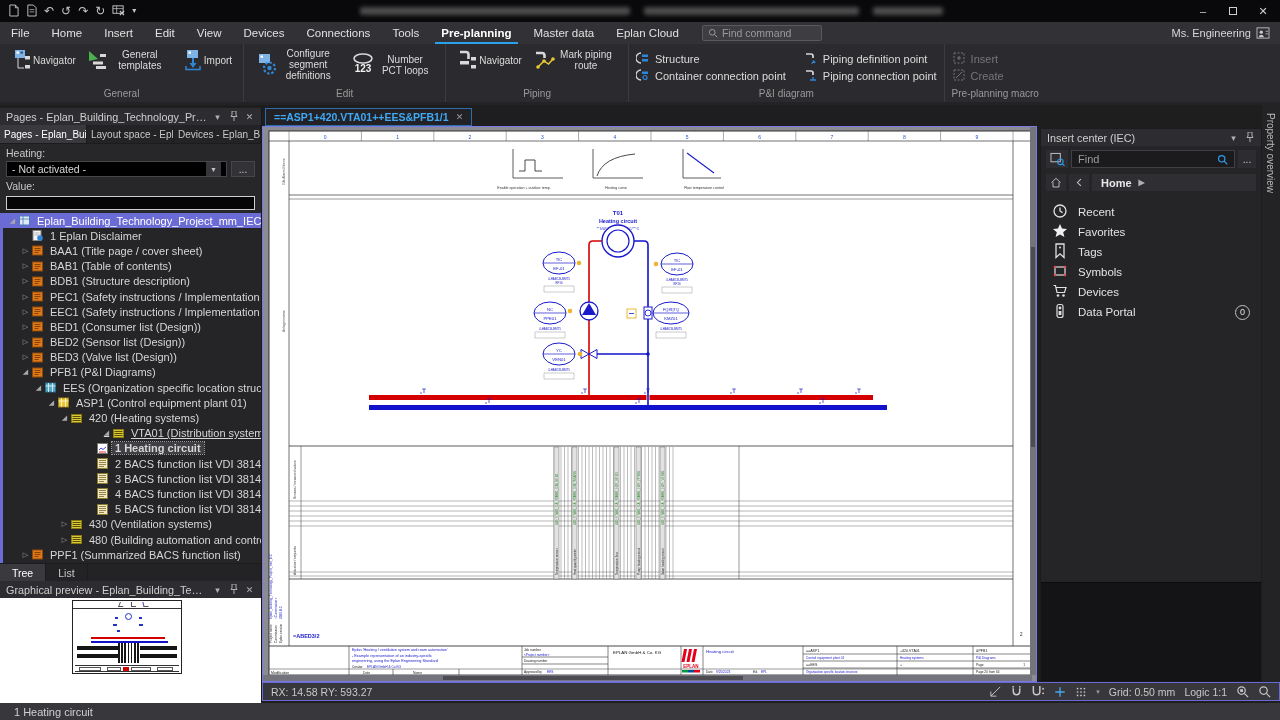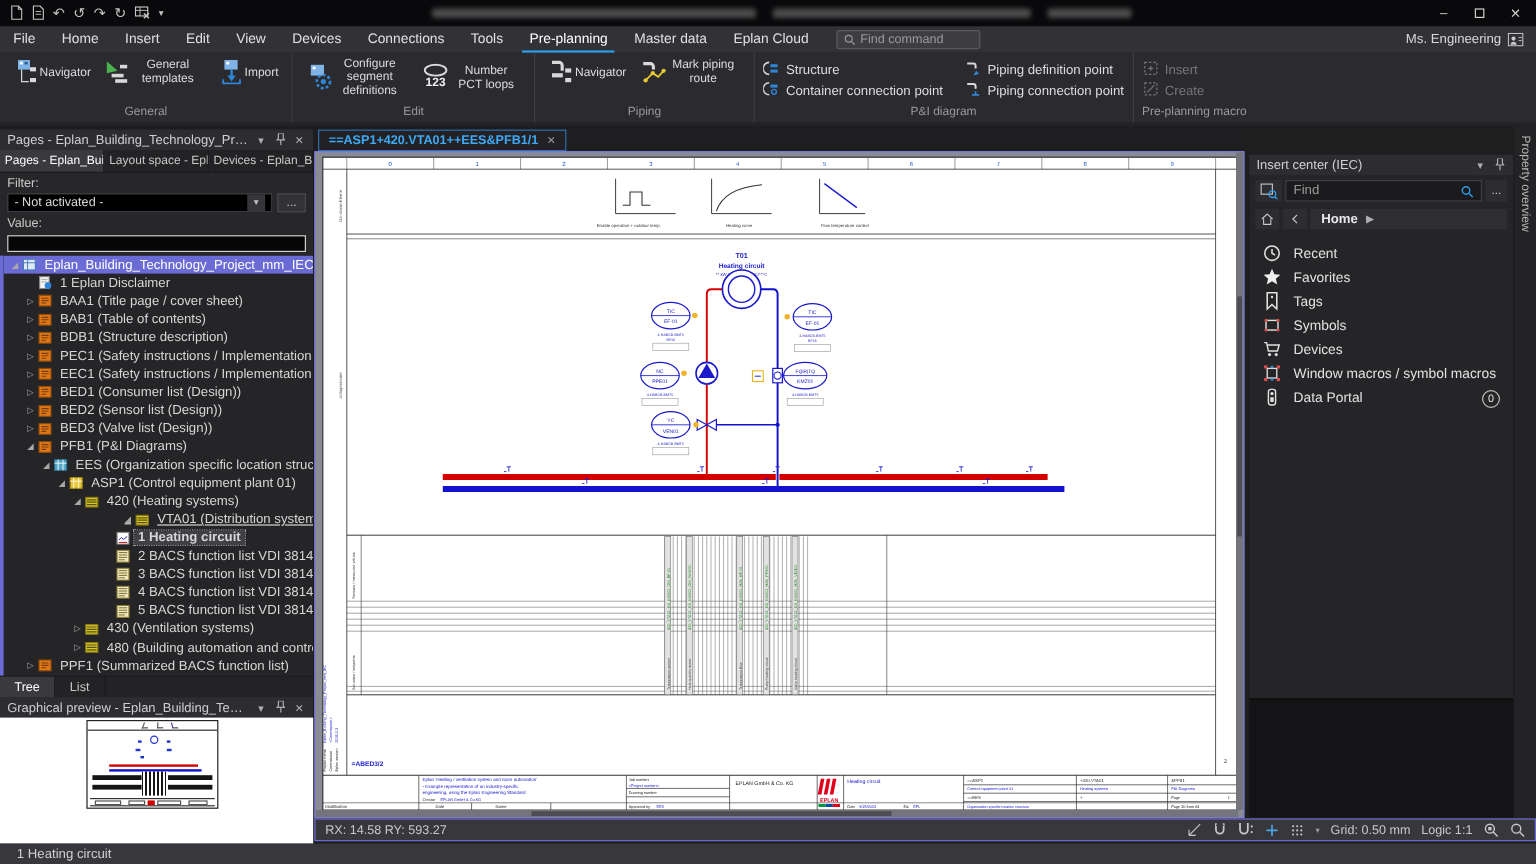--- a/index.html
+++ b/index.html
@@ -10,21 +10,21 @@
 .qa{display:flex;gap:7px;margin-left:8px;align-items:center;color:#c4c4c4;font-size:12px;line-height:1}
 .qa .ar{font-size:12px;color:#c4c4c4}
 .blurwrap{position:absolute;left:360px;top:7px;display:flex;gap:14px}
 .blur-bar{height:8px;background:#8f8f8f;opacity:.5;filter:blur(2px);border-radius:2px}
 .winbtns{margin-left:auto;display:flex;margin-right:2px;color:#cfcfcf;align-items:center}
 .winbtn{width:30px;height:20px;display:flex;align-items:center;justify-content:center;font-size:11px}
 .maxsq{width:8px;height:8px;border:1px solid #cfcfcf;display:inline-block}
 
 #ribbontabs{position:absolute;left:0;top:22px;width:1280px;height:22px;background:#323236;display:flex;align-items:stretch}
 .rtab{padding:0 11px;font-size:11.5px;color:#e0e0e0;display:flex;align-items:center;position:relative;white-space:nowrap}
-.rtab.active{color:#fff;font-weight:normal}
+.rtab.active{color:#fff;font-weight:bold}
 .rtab.active::after{content:"";position:absolute;left:5px;right:5px;bottom:0;height:2px;background:#2ba0e8}
 .findbox{margin-left:12px;align-self:center;width:120px;height:16px;background:#3e3e42;border:1px solid #5a5a5e;border-radius:2px;display:flex;align-items:center;gap:4px;padding:0 5px;color:#9a9a9a;font-size:10.5px}
 .userbox{margin-left:auto;margin-right:10px;display:flex;align-items:center;gap:5px;color:#d8d8d8;font-size:11px}
 
 #ribboncontent{position:absolute;left:0;top:44px;width:1280px;height:61px;background:#2b2b2f;display:flex;border-bottom:3px solid #232327}
 .rgroup{display:flex;flex-direction:column;padding:2px 7px 0;position:relative}
 .rgroup+.rgroup{border-left:1px solid #3c3c40}
 .rglabel{text-align:center;font-size:10px;color:#9a9a9a;margin-top:auto;padding-bottom:3px}
 .ritems{display:flex;gap:3px}
 .rbtn{display:flex;flex-direction:row;align-items:center;padding:1px 4px;max-width:92px}
@@ -325,21 +325,21 @@
       <span class="hicon"><svg width="8" height="10" viewBox="0 0 8 10">
             <path d="M2 0h4v4l1 1.5H1L2 4zM4 5.5V10" stroke="#b0b0b0" fill="none"></path>
           </svg></span>
       <span class="hicon">✕</span>
     </div>
     <div class="ptabs" id="pagestabs">
         <div class="ptab active">Pages - Eplan_Buildin...</div>
         <div class="ptab">Layout space - Eplan...</div>
         <div class="ptab">Devices - Eplan_Build...</div>
       </div>
-    <div class="flabel">Filter:</div>
+    <div class="flabel">Heating:</div>
     <div class="combo-row">
       <div class="combo">
         <span>- Not activated -</span>
         <span class="carr">▼</span>
       </div>
       <div class="dots-btn">...</div>
     </div>
     <div class="vlabel">Value:</div>
     <div class="vinput"></div>
     <div id="tree">
@@ -986,32 +986,20 @@
         <div class="ic-item">
           <span><svg width="16" height="16" viewBox="0 0 16 16">
               <path d="M1.5 2.5h2l1.5 7h7.5L14 4.5H4.2" stroke="#e0e0e0" fill="none" stroke-width="1.2"></path>
               <circle cx="6" cy="12.5" r="1.3" fill="#e0e0e0"></circle>
               <circle cx="11.5" cy="12.5" r="1.3" fill="#e0e0e0"></circle>
             </svg></span>
           <span>Devices</span>
         </div>
         <div class="ic-item">
           <span><svg width="16" height="16" viewBox="0 0 16 16">
-              <rect x="4" y="4" width="8" height="8" stroke="#e0e0e0" fill="none" stroke-width="1.1"></rect>
-              <rect x="1.5" y="1.5" width="2.6" height="2.6" fill="#e05050"></rect>
-              <rect x="12" y="1.5" width="2.6" height="2.6" fill="#e05050"></rect>
-              <rect x="1.5" y="12" width="2.6" height="2.6" fill="#e05050"></rect>
-              <rect x="12" y="12" width="2.6" height="2.6" fill="#e05050"></rect>
-              <rect x="7" y="1.8" width="2" height="2" fill="#3f8fd6"></rect>
-              <rect x="7" y="12.2" width="2" height="2" fill="#3f8fd6"></rect>
-            </svg></span>
-          <span>Window macros / symbol macros</span>
-        </div>
-        <div class="ic-item">
-          <span><svg width="16" height="16" viewBox="0 0 16 16">
               <rect x="5" y="1.5" width="6" height="13" rx="2" stroke="#e0e0e0" fill="none" stroke-width="1.2"></rect>
               <circle cx="8" cy="5" r="1.4" fill="#e0e0e0"></circle>
               <rect x="6.6" y="8" width="2.8" height="4" fill="#e0e0e0"></rect>
             </svg></span>
           <span>Data Portal</span>
           <span class="badge">0</span>
         </div>
       </div>
     <div class="rd-dark"></div>
   </div>

